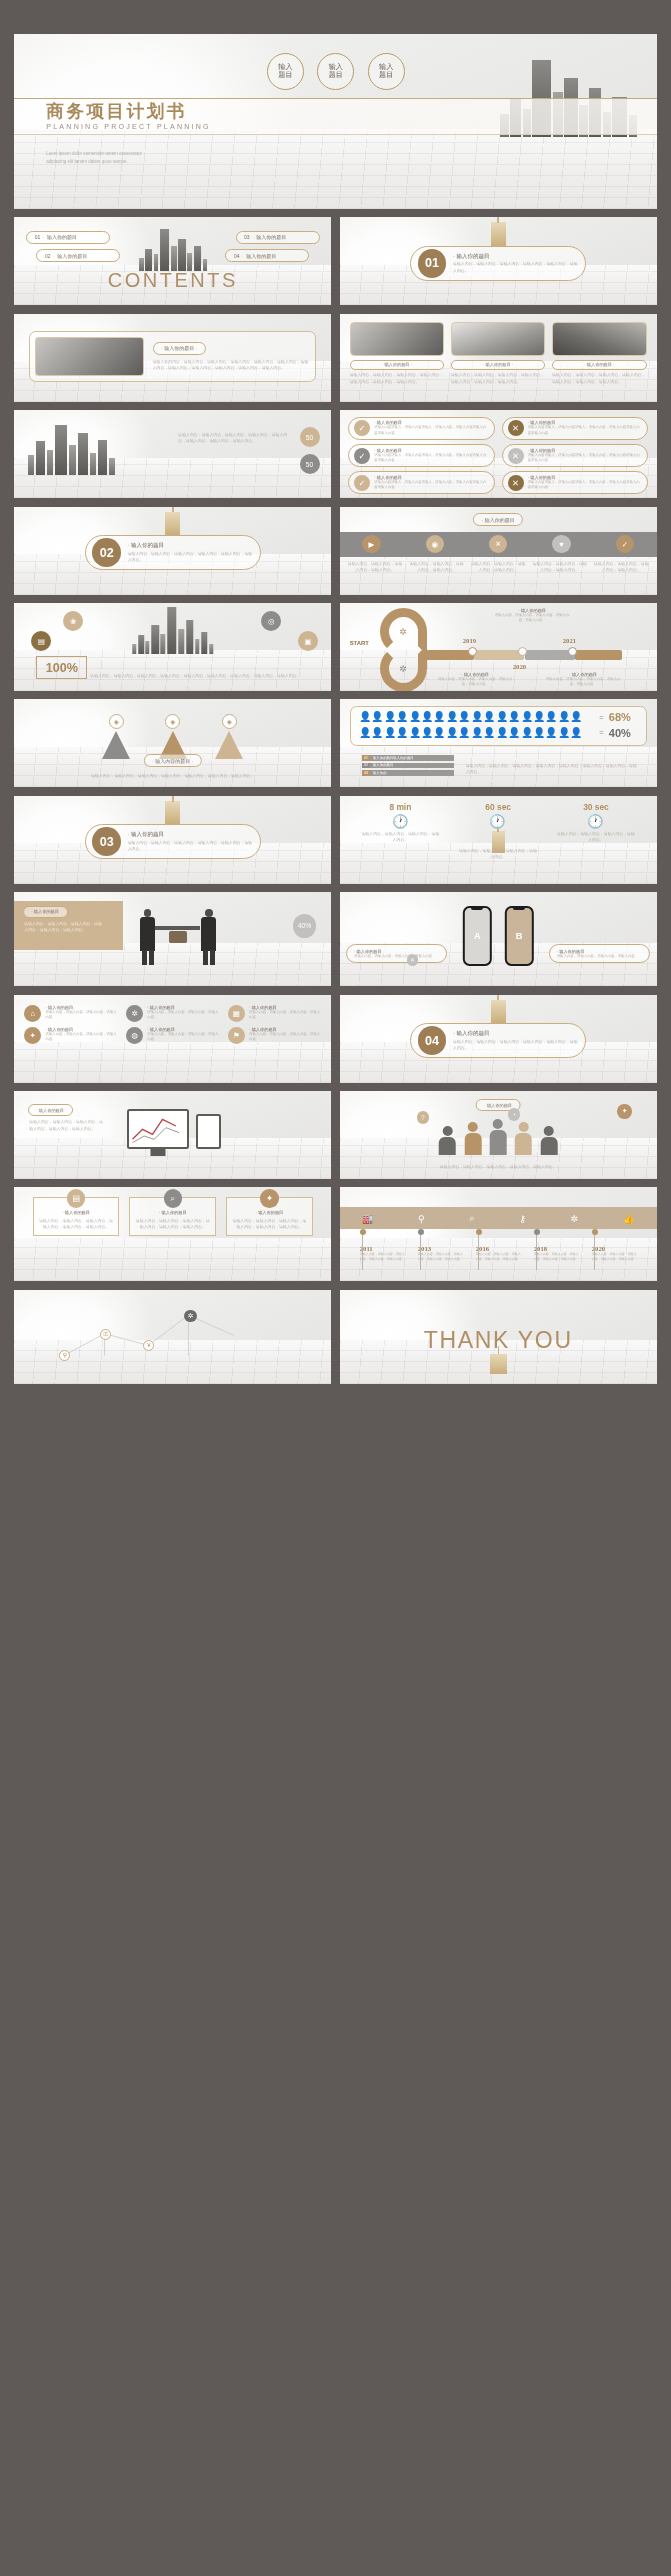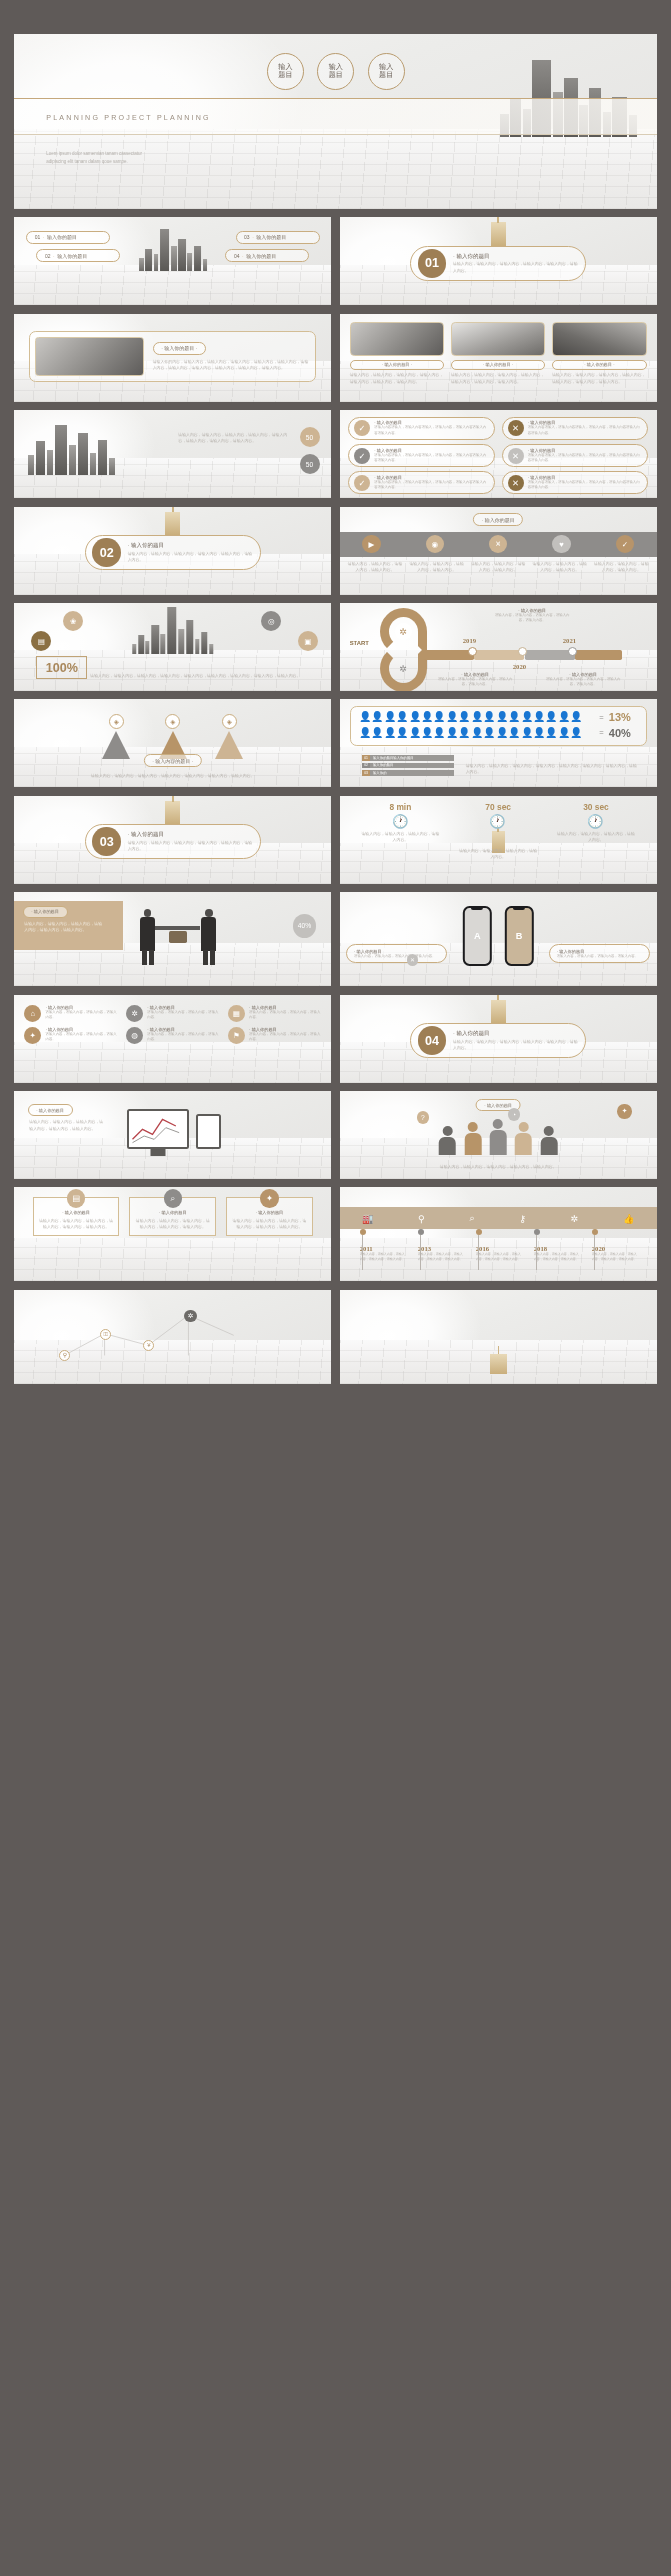--- a/index.html
+++ b/index.html
@@ -141,20 +141,21 @@
         <span style="width:10px;height:45px"></span>
           <span style="width:13.4px;height:59px"></span>
         <span style="width:8.4px;height:32px"></span>
           <span style="width:11.8px;height:49px"></span>
         <span style="width:7.6px;height:25px"></span>
           <span style="width:15px;height:40px"></span>
         <span style="width:8.4px;height:22px"></span>
       </div>
 
       <div class="titleband">
+        <div class="cn-title">商务项目计划书</div>
         <div class="en-title">PLANNING   PROJECT   PLANNING</div>
       </div>
 
       <div class="cover-para">Loem ipsum dolor samemian tanam cassectatur adipiscing elit tanam dalam qoue sampe.</div>
     </div>
   </div>
 
   <div class="row">
     <div class="slide half">
       <div class="swoosh"></div>
@@ -183,20 +184,21 @@
       <div class="pill" style="position:absolute;right:11.8px;top:13.4px;width:84px;z-index:5">
         <span>03</span>
         <span class="dot">·</span>
         <span>输入你的题目</span>
       </div>
       <div class="pill" style="position:absolute;right:22px;top:32px;width:84px;z-index:5">
         <span>04</span>
         <span class="dot">·</span>
         <span>输入你的题目</span>
       </div>
+      <div class="contents-word">CONTENTS</div>
     </div>
 
     <div class="slide half">
       <div class="swoosh"></div>
       <div class="floor"></div>
       <div class="tower-gold" style="left:50%;margin-left:-7.6px;top:5px;width:15px;height:23.5px;z-index:4"></div>
       <div class="secpill">
         <div class="numbadge">01</div>
         <div class="txt">
           <div class="h">· 输入你的题目</div>
@@ -433,21 +435,21 @@
 
     <div class="slide half">
       <div class="swoosh"></div>
       <div class="floor"></div>
       <div style="position:absolute;left:10px;right:10px;top:6.7px;height:40px;border:0.8px solid #d3bd95;border-radius:6.7px;background:rgba(255,255,255,.6);padding:4.2px 8.4px;z-index:5">
         <div style="display:flex;align-items:center;gap:5px;margin-bottom:3.4px">
           <div class="ppl" style="flex:1;color:#b79468;letter-spacing:0">
             <i>👤👤👤👤👤👤👤👤👤👤👤👤👤</i><i style="color:#dcdad7">👤👤👤👤👤</i>
           </div>
           <div style="font-size:7.6px;color:#8e8c8a">=</div>
-          <div class="eqnum" style="color:#b0905f;width:28.5px">13%</div>
+          <div class="eqnum" style="color:#b0905f;width:28.5px">68%</div>
         </div>
         <div style="display:flex;align-items:center;gap:5px">
           <div class="ppl" style="flex:1;color:#6d6b68;letter-spacing:0">
             <i>👤👤👤👤👤👤👤👤👤👤</i><i style="color:#dcdad7">👤👤👤👤👤👤👤👤</i>
           </div>
           <div style="font-size:7.6px;color:#8e8c8a">=</div>
           <div class="eqnum" style="color:#6d6b68;width:28.5px">40%</div>
         </div>
       </div>
       <div style="position:absolute;left:22px;bottom:11.8px;width:92px;z-index:5">
@@ -486,21 +488,21 @@
       <div class="swoosh"></div>
       <div class="floor"></div>
       <div class="tower-gold" style="left:50%;margin-left:-6.7px;top:35px;width:13.4px;height:22px;z-index:3"></div>
       <div style="position:absolute;left:11.8px;right:11.8px;top:6.7px;display:flex;z-index:5">
         <div style="flex:1;text-align:center">
           <div style="font-size:8.4px;font-weight:700;color:#b0905f">8 min</div>
           <div style="font-size:13.4px;color:#6d6b68;margin:1.7px 0">🕐</div>
           <div class="cap" style="padding:0 8.4px">请输入内容，请输入内容，请输入内容，请输入内容。</div>
         </div>
         <div style="flex:1;text-align:center">
-          <div style="font-size:8.4px;font-weight:700;color:#b0905f">70 sec</div>
+          <div style="font-size:8.4px;font-weight:700;color:#b0905f">60 sec</div>
           <div style="font-size:13.4px;color:#6d6b68;margin:1.7px 0">🕐</div>
           <div class="cap" style="padding:0 8.4px;margin-top:18.5px">请输入内容，请输入内容，请输入内容，请输入内容。</div>
         </div>
         <div style="flex:1;text-align:center">
           <div style="font-size:8.4px;font-weight:700;color:#b0905f">30 sec</div>
           <div style="font-size:13.4px;color:#6d6b68;margin:1.7px 0">🕐</div>
           <div class="cap" style="padding:0 8.4px">请输入内容，请输入内容，请输入内容，请输入内容。</div>
         </div>
       </div>
     </div>
@@ -749,18 +751,19 @@
       </svg>
       <div class="circ" style="position:absolute;left:45px;top:60px;width:11px;height:11px;border:0.8px solid #c9ad80;background:#fff;color:#a9885c;font-size:5.9px;z-index:6">⚲</div>
       <div class="circ" style="position:absolute;left:129px;top:50px;width:11px;height:11px;border:0.8px solid #c9ad80;background:#fff;color:#a9885c;font-size:5.9px;z-index:6">¥</div>
       <div class="circ" style="position:absolute;left:86px;top:39px;width:11px;height:11px;border:0.8px solid #c9ad80;background:#fff;color:#a9885c;font-size:5.9px;z-index:6">⚿</div>
       <div class="circ" style="position:absolute;left:170px;top:20px;width:12.6px;height:12.6px;background:#6d6b68;color:#fff;font-size:6.7px;z-index:6">✲</div>
     </div>
 
     <div class="slide half2">
       <div class="swoosh"></div>
       <div class="floor"></div>
+      <div class="thankyou">THANK YOU</div>
       <div class="tower-gold" style="left:50%;margin-left:-8.4px;top:64px;width:17px;height:20px;z-index:4"></div>
     </div>
   </div>
 
 </div>
 
 
 </body></html>

